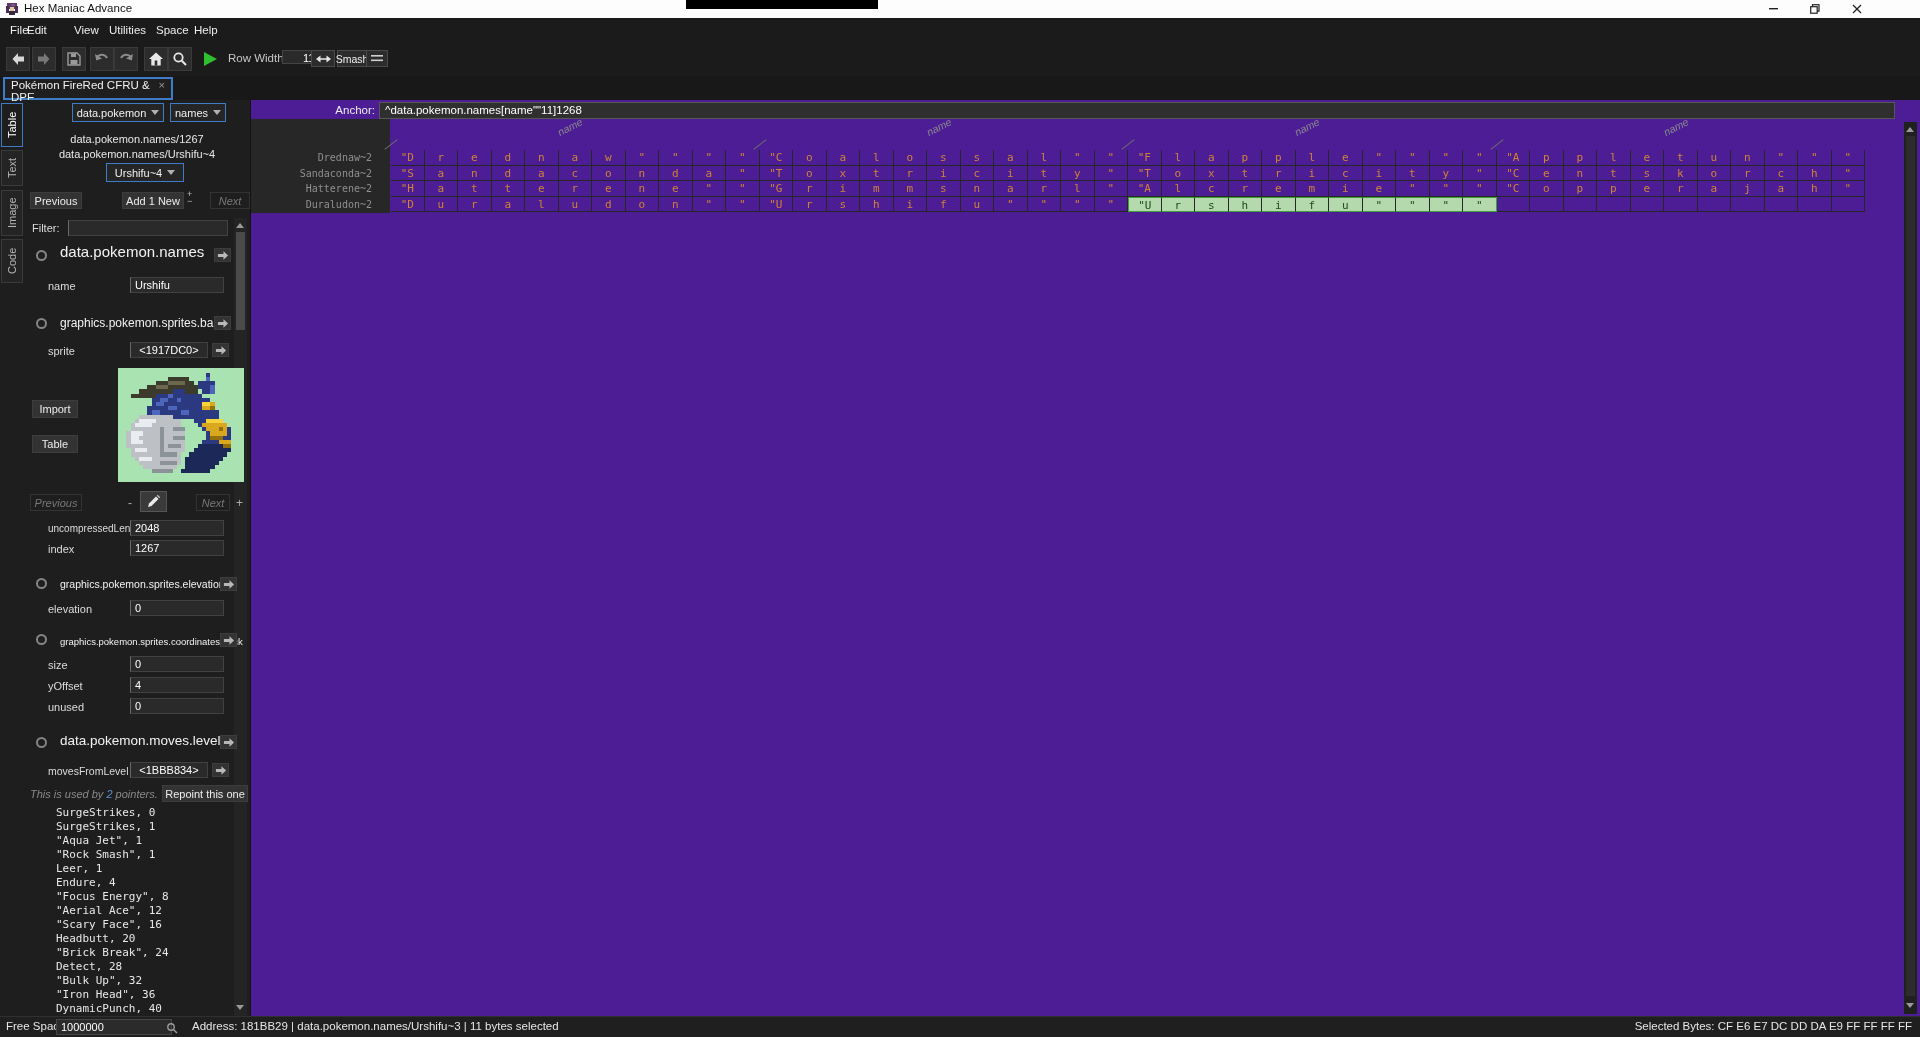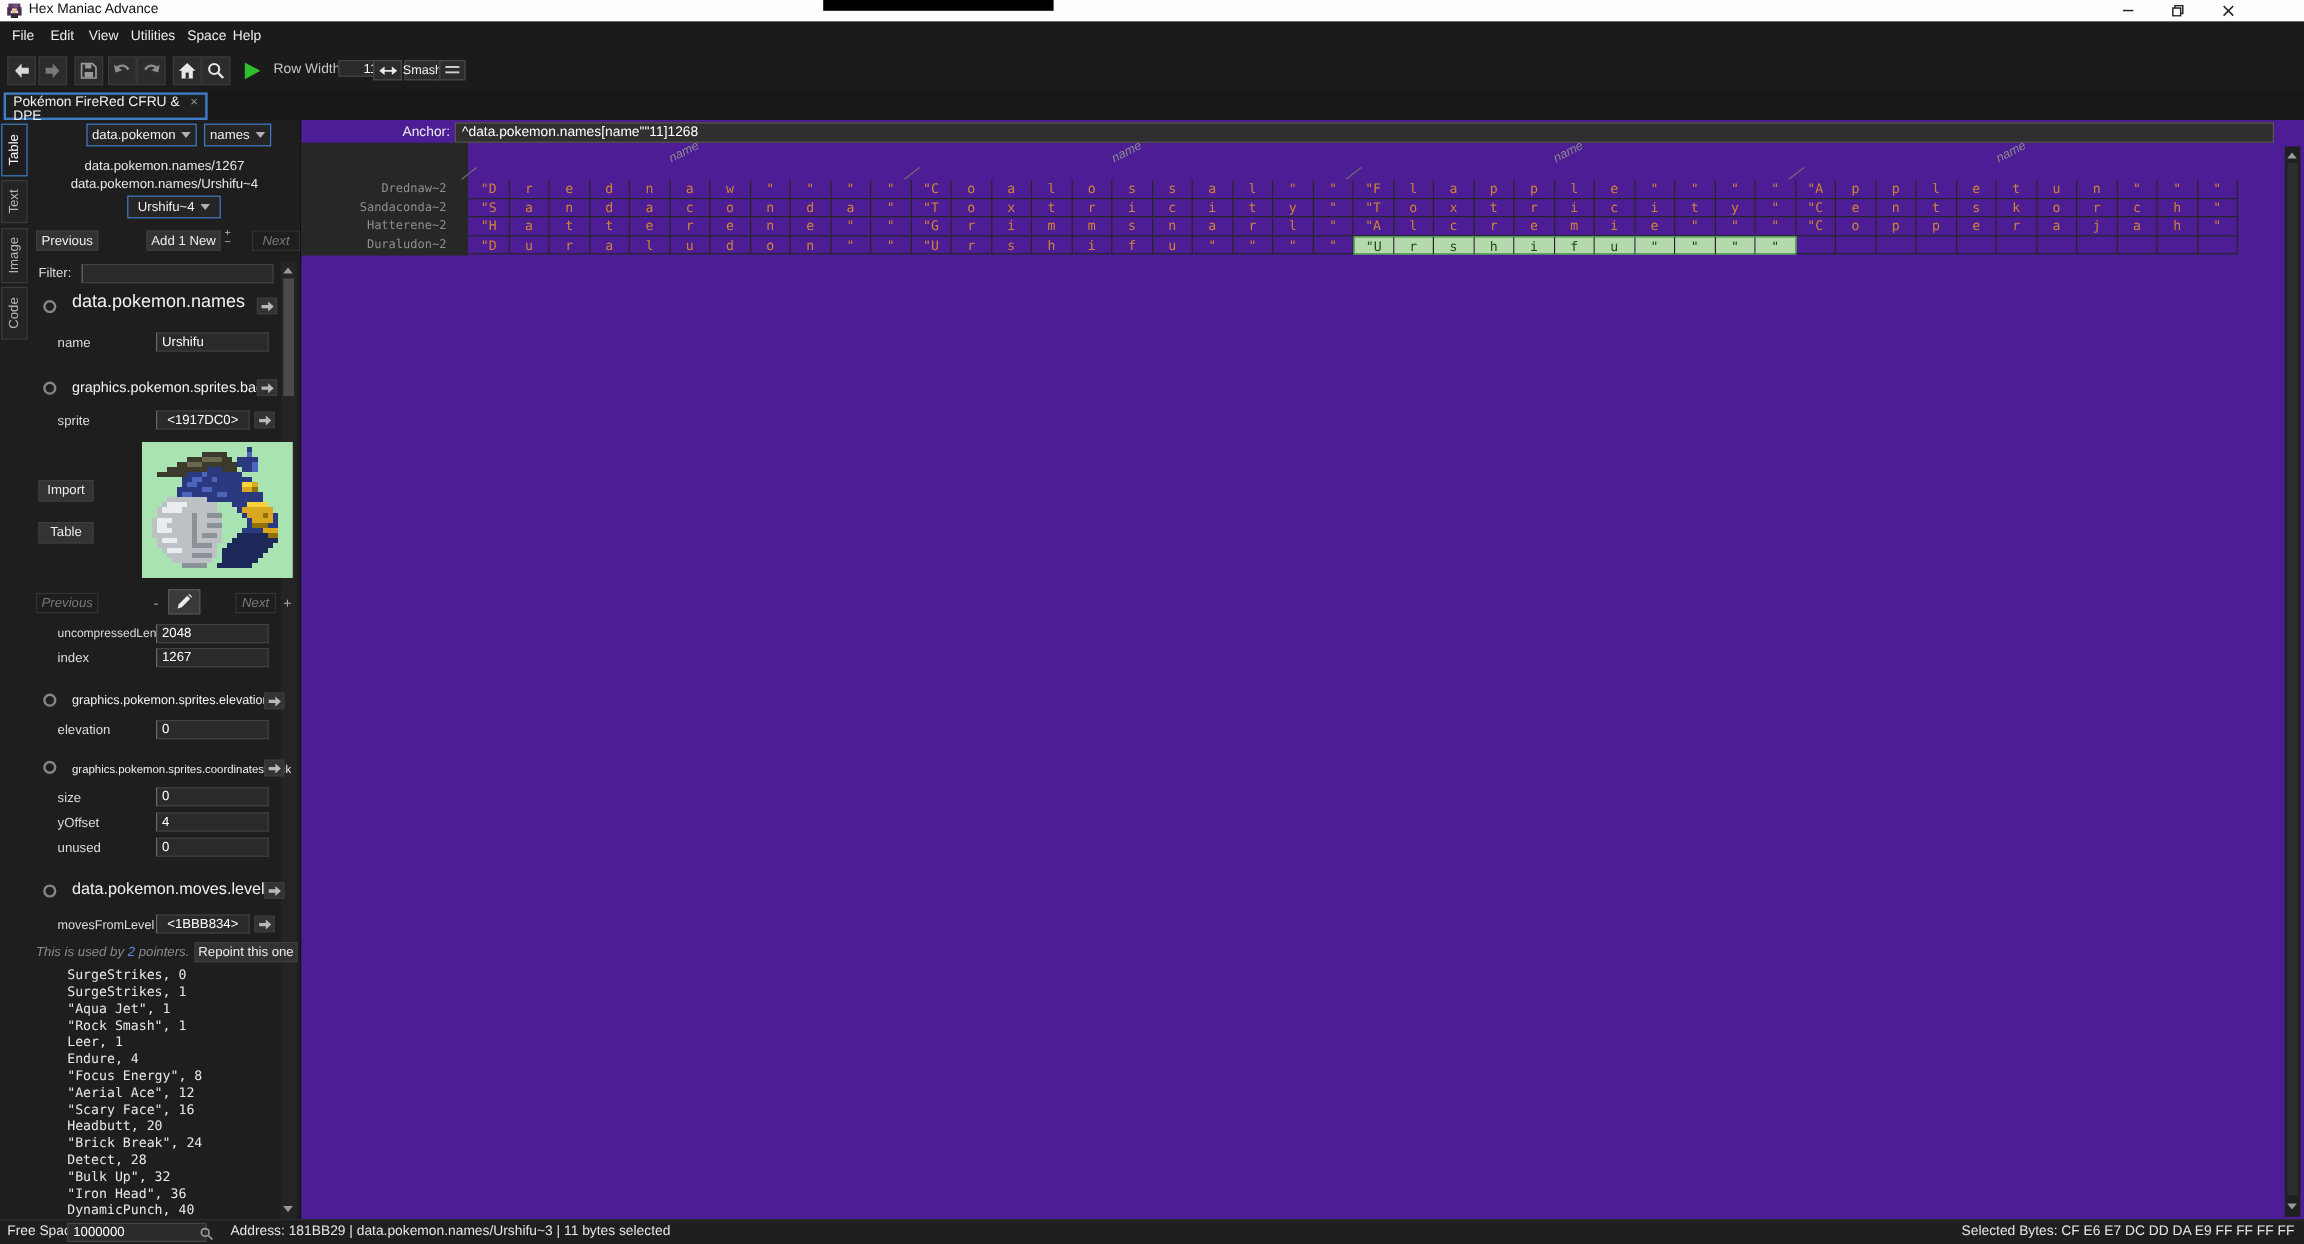--- a/index.html
+++ b/index.html
@@ -100,21 +100,21 @@
   <div class="winbtn" style="left:1838px">
     <svg style="margin:4px auto 0" width="10" height="10" viewBox="0 0 10 10" stroke="#222" stroke-width="1.3">
       <line x1="1" y1="1" x2="9" y2="9"></line>
         <line x1="9" y1="1" x2="1" y2="9"></line>
       </svg>
   </div>
 </div>
 
 <div id="menubar">
   <span style="left:4px">File</span>
-  <span style="left:36px">Edit</span>
+  <span style="left:21px">Edit</span>
   <span style="left:68px">View</span>
   <span style="left:103px">Utilities</span>
   <span style="left:150px">Space</span>
   <span style="left:188px">Help</span>
 </div>
 
 <div id="toolbar">
   <div class="tbtn" style="left:6px">
     <svg width="16" height="16" viewBox="0 0 16 16">
         <path d="M8 2 L2.5 8 L8 14 L8 10.5 L14 10.5 L14 5.5 L8 5.5 Z" fill="#d8d8d8"></path>

